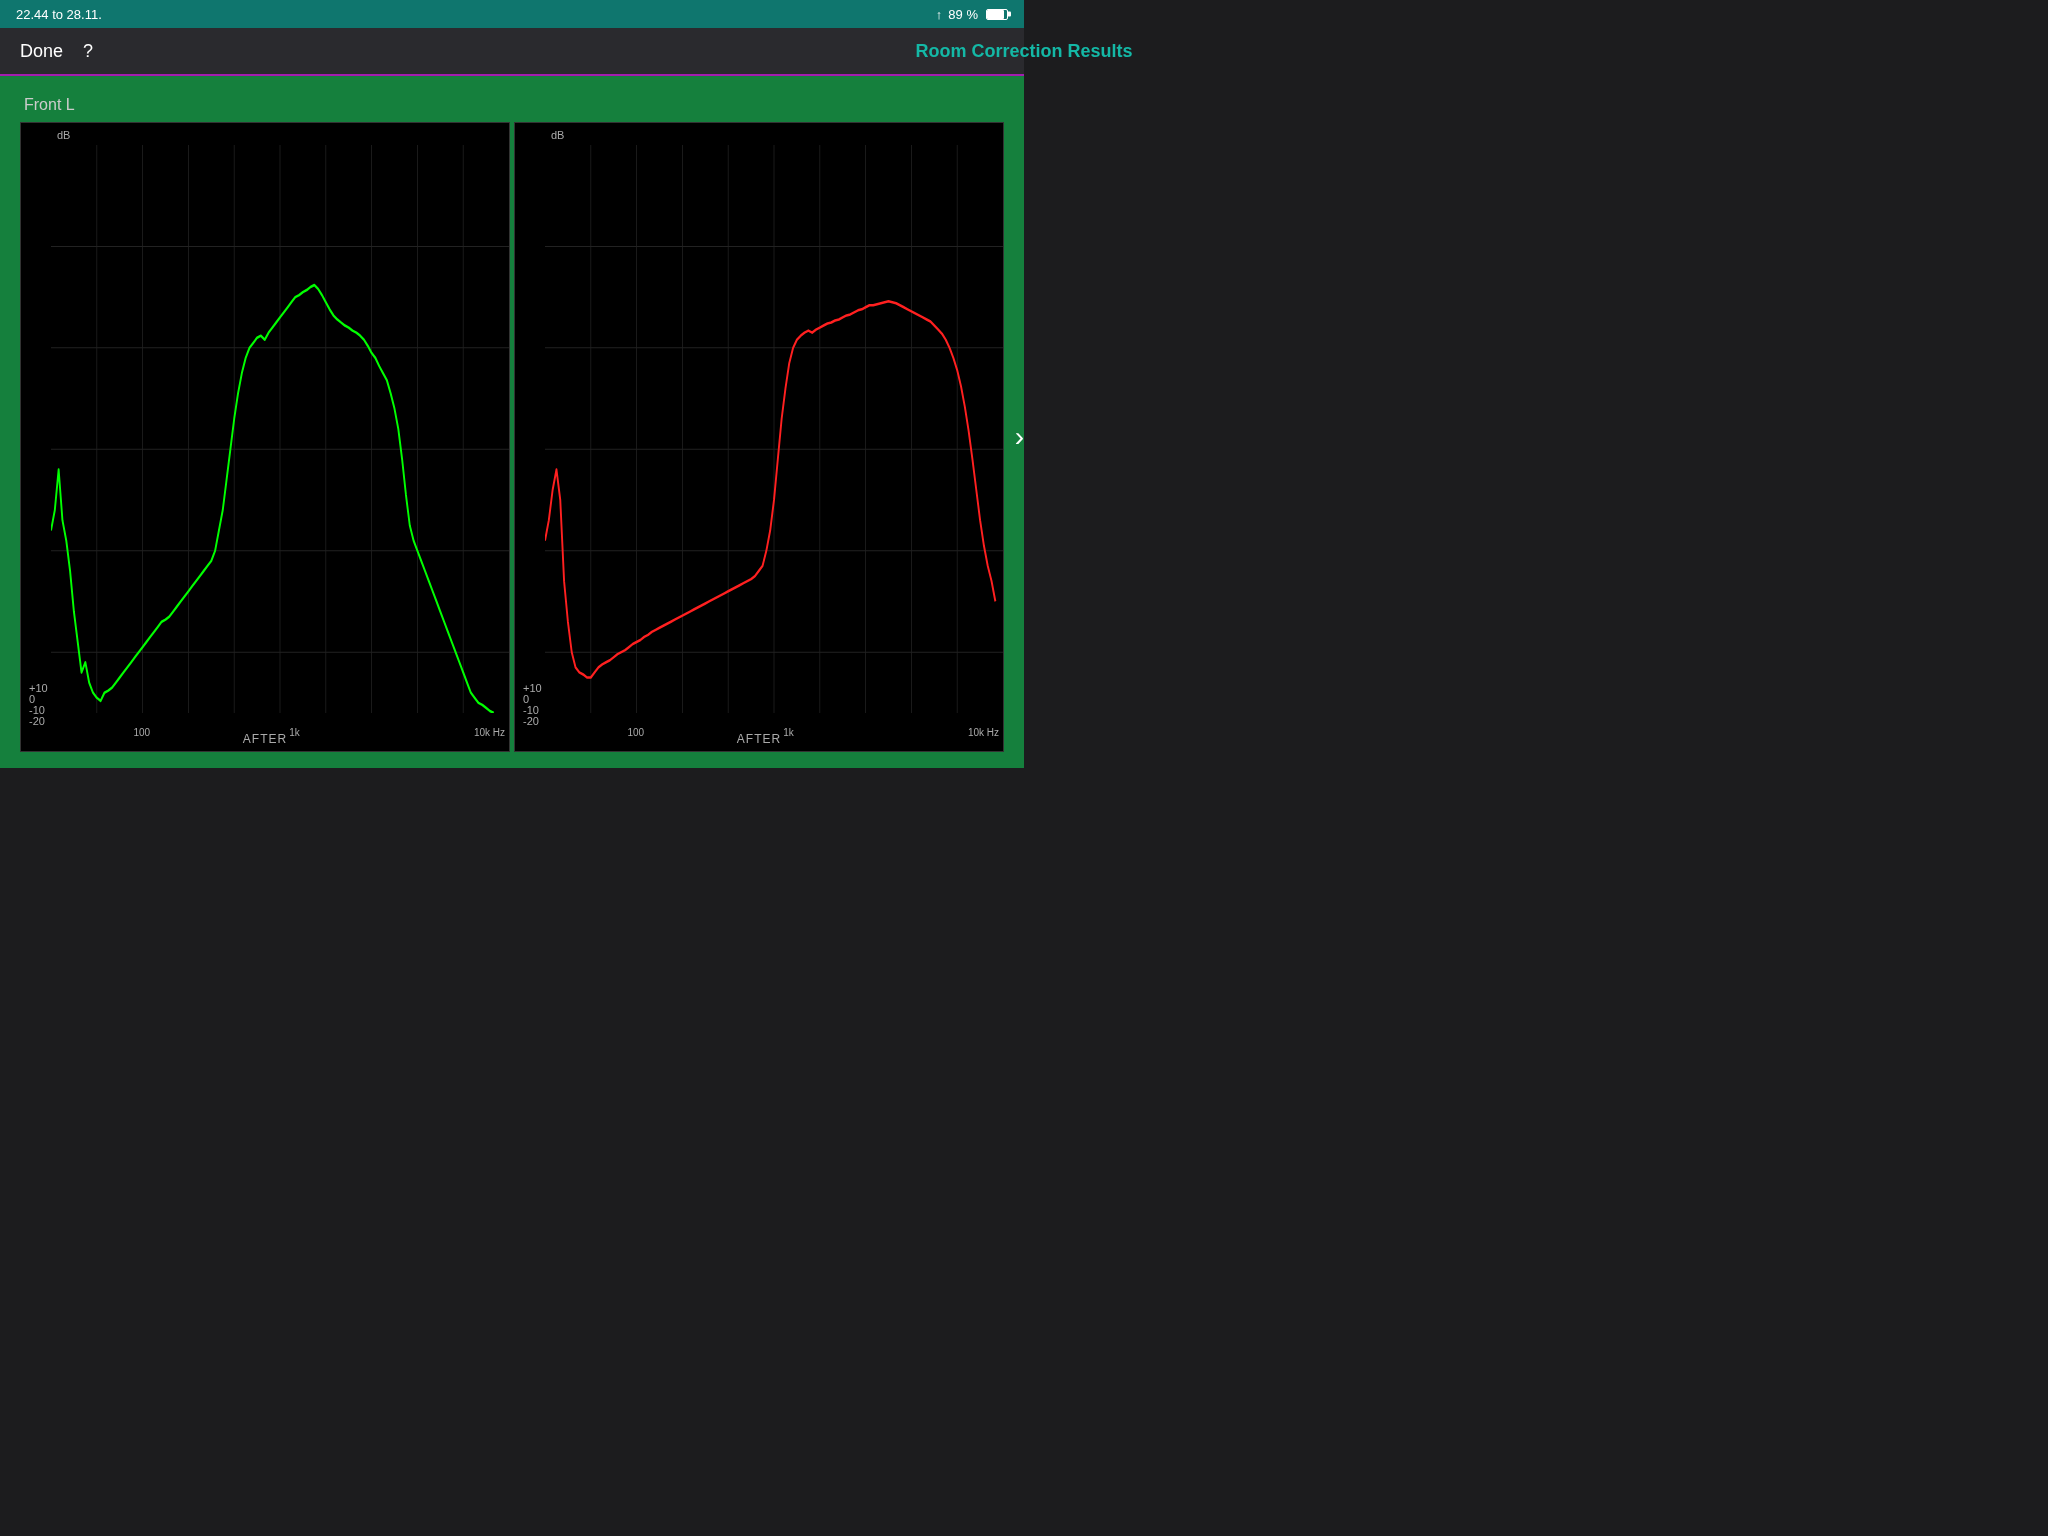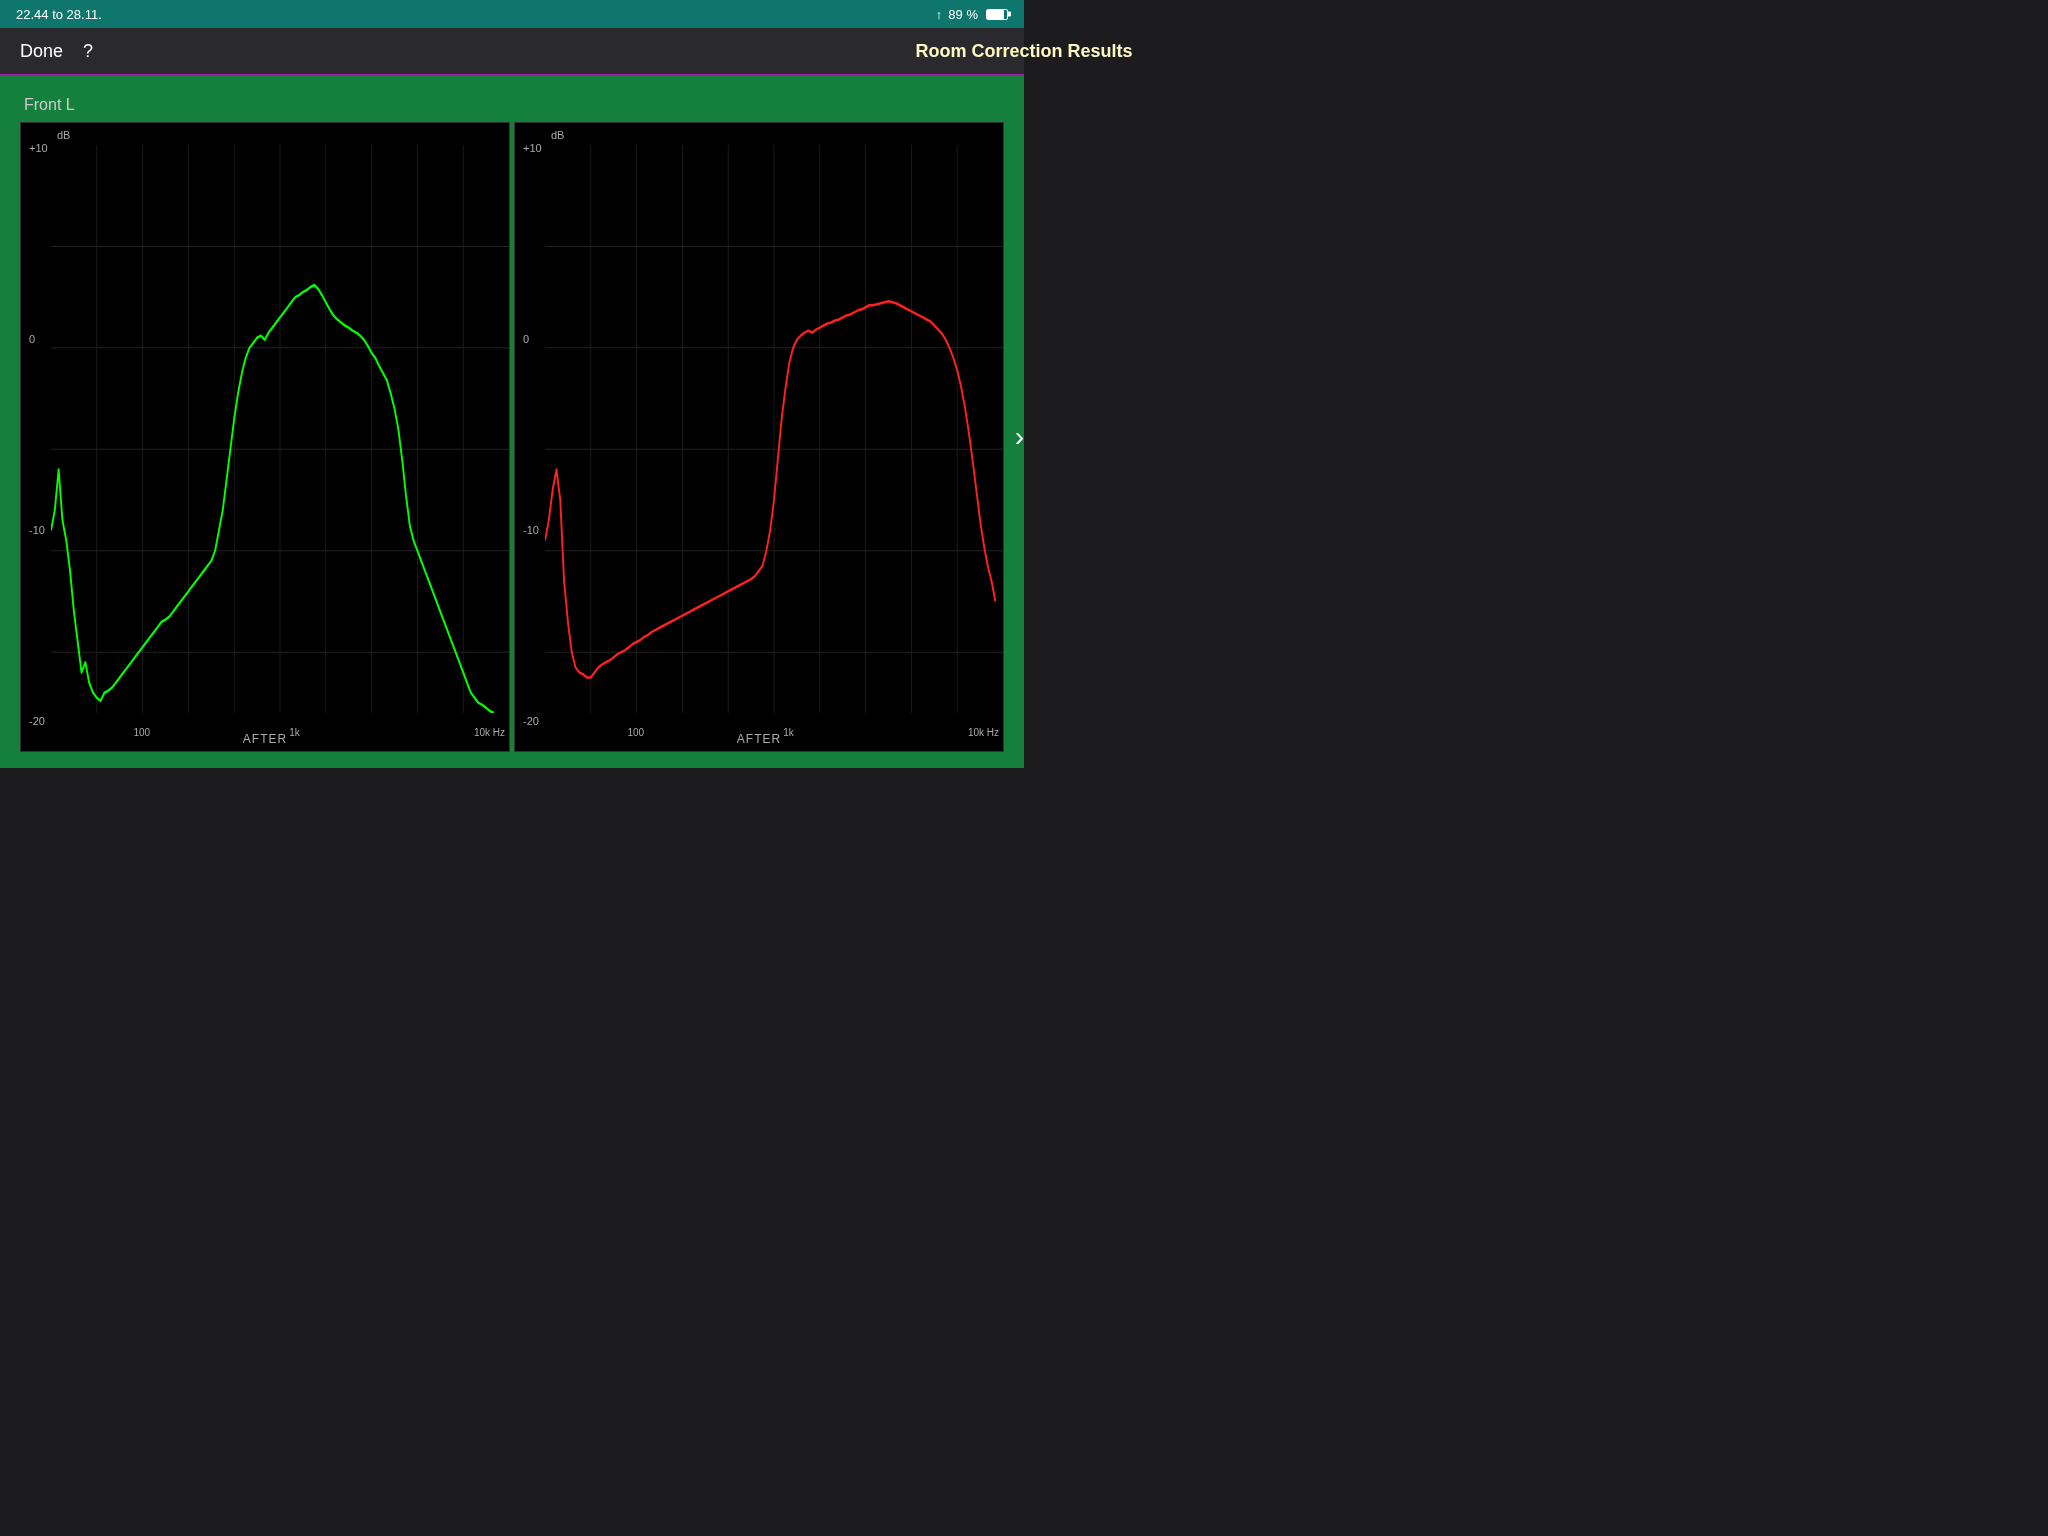--- a/index.html
+++ b/index.html
@@ -54,21 +54,21 @@
       cursor: pointer;
     }
     .nav-help {
       font-size: 18px;
       color: #fff;
       cursor: pointer;
     }
     .nav-title {
       font-size: 18px;
       font-weight: bold;
-      color: #fef9c3;
+      color: #14b8a6;
       position: absolute;
       left: 50%;
       transform: translateX(-50%);
     }
 
     
     .main-content {
       padding: 20px 20px 10px 20px;
       background: #15803d;
       height: calc(768px - 76px);
@@ -105,24 +105,23 @@
       margin-left: 32px;
     }
 
     .y-axis-labels {
       position: absolute;
       left: 8px;
       top: 0;
       bottom: 24px;
       display: flex;
       flex-direction: column;
-      justify-content: space-between;
+      justify-content: flex-end;
       z-index: 10;
       padding-top: 20px;
-      gap: 36px;
     }
 
     .y-label {
       font-size: 11px;
       color: #aaa;
       line-height: 1;
     }
 
     .chart-bottom {
       position: absolute;

